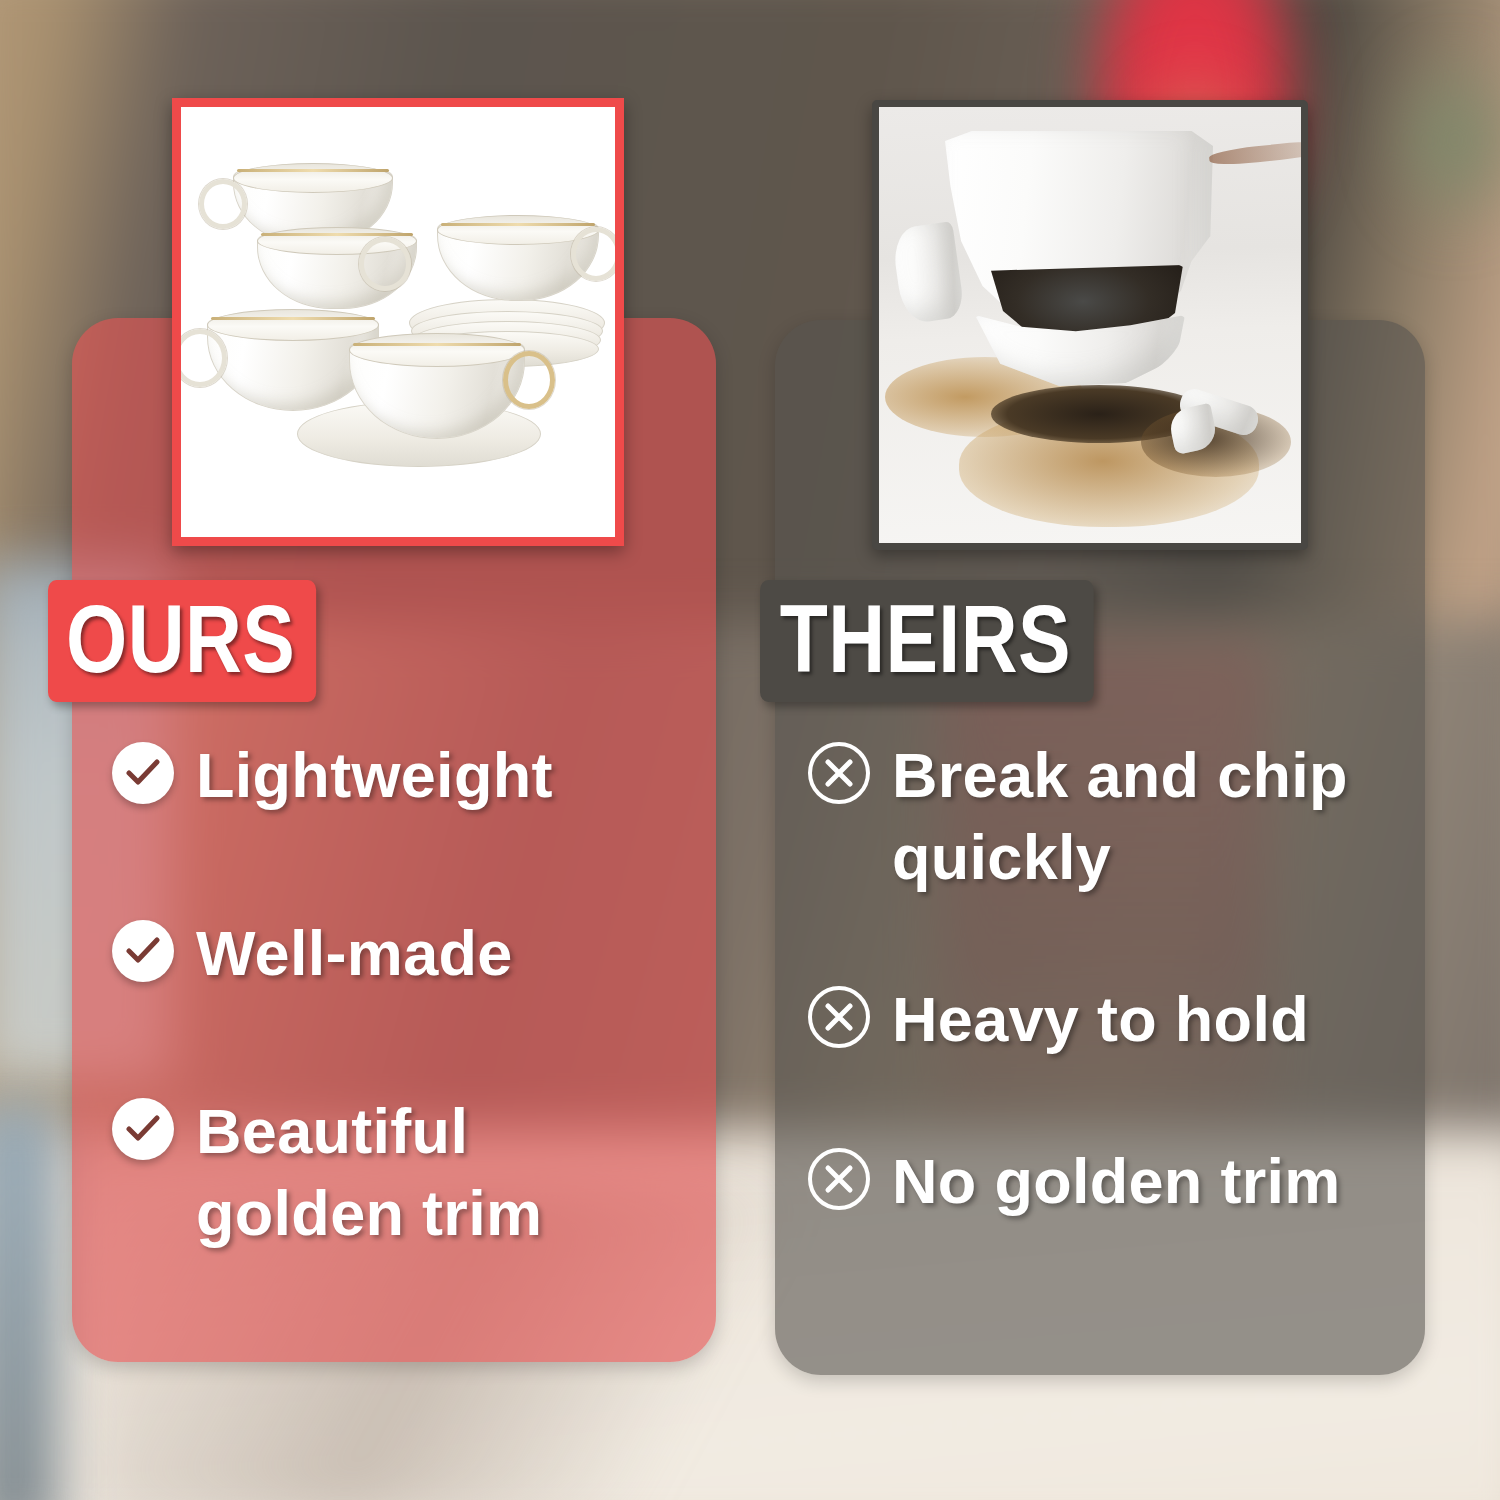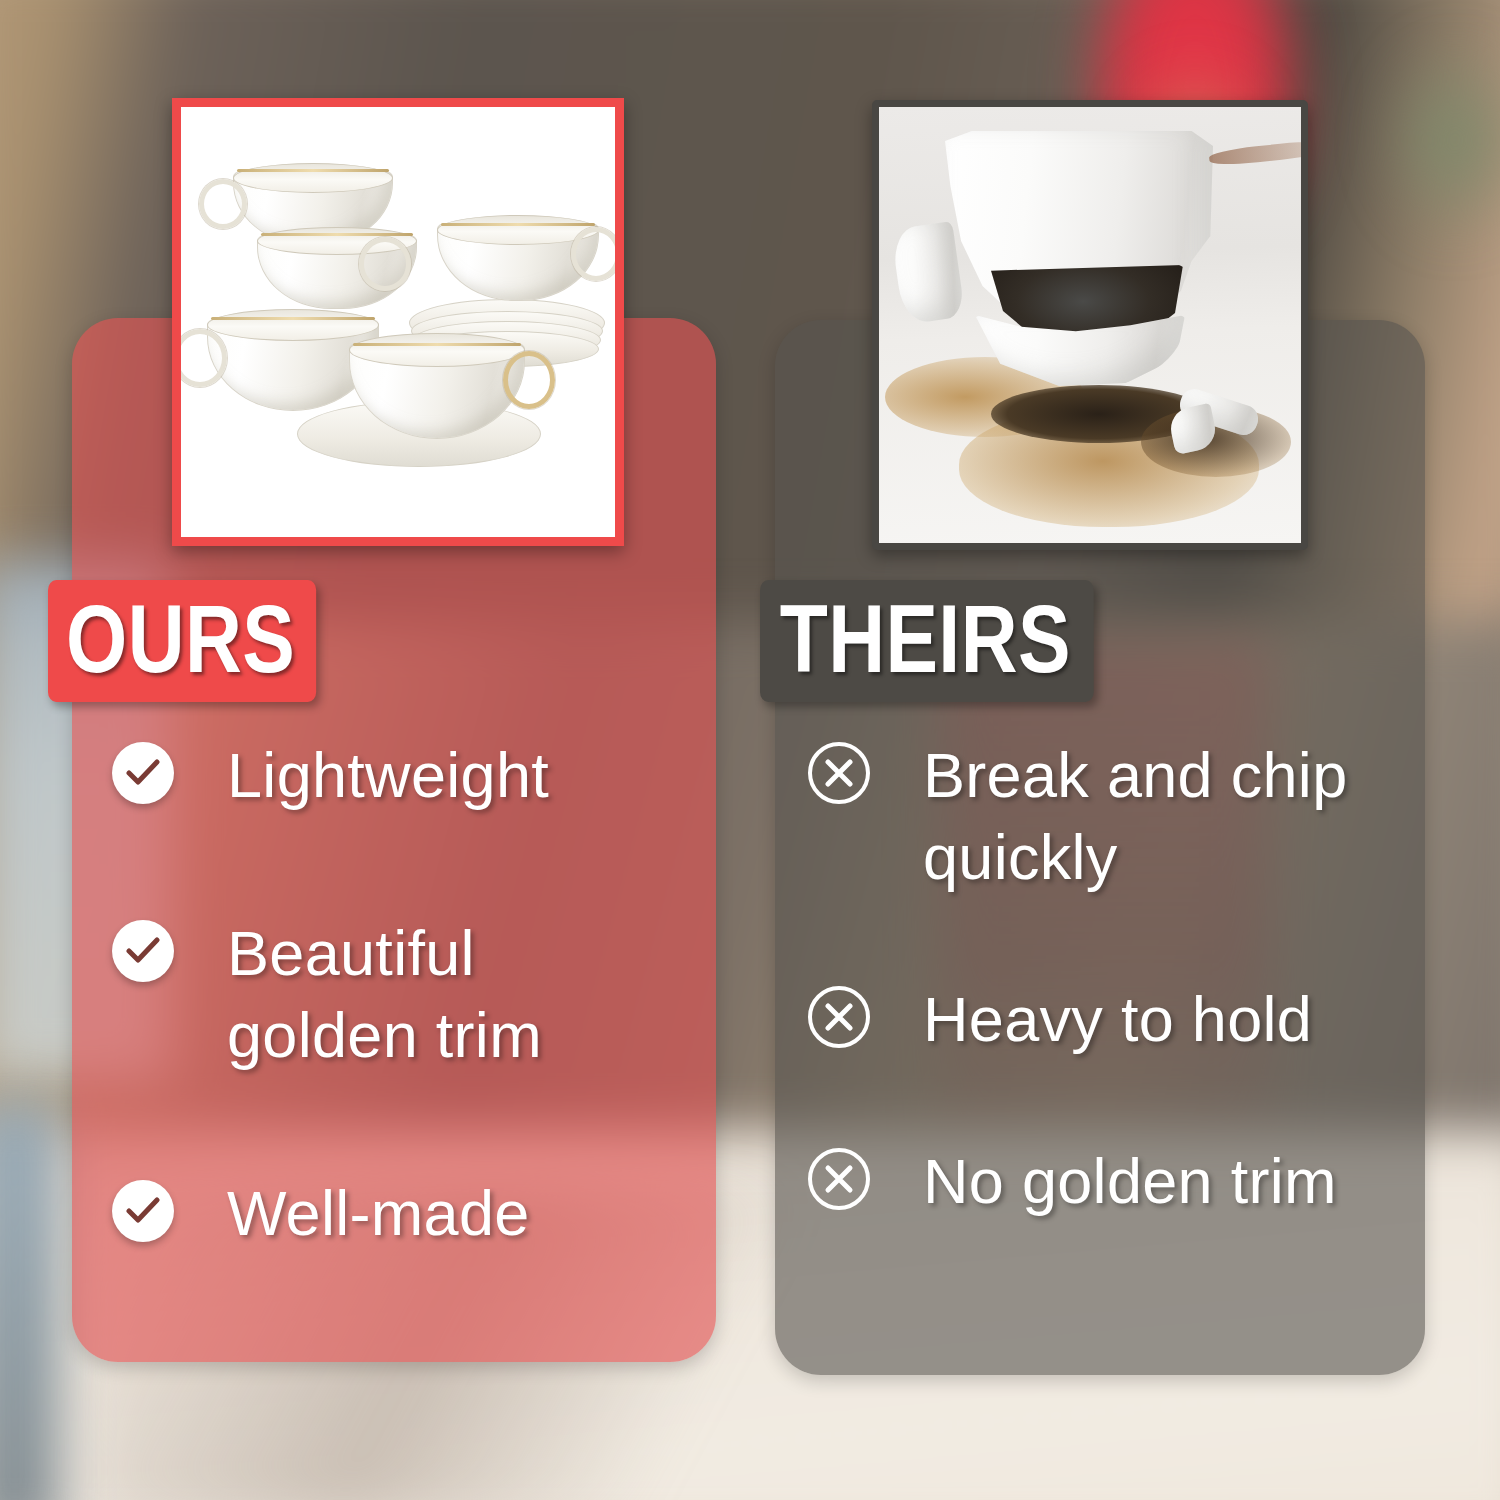--- a/index.html
+++ b/index.html
@@ -126,25 +126,24 @@
   .ico { flex:0 0 auto; width:62px; height:62px; margin-top:7px; margin-right:22px; position:relative; }
   .ico-check {
     border-radius:50%; background:#fff;
     box-shadow:0 4px 7px rgba(0,0,0,.25);
   }
   .ico-check svg { position:absolute; left:14px; top:16px; }
   .ico-x { border-radius:50%; border:4px solid #fff; }
   .ico-x svg { position:absolute; left:11px; top:11px; }
 
   .txt {
-    color:#fff; font-size:63px; line-height:1.30; font-weight:normal;
+    color:#fff; font-size:63px; line-height:1.30; font-weight:bold;
     font-family:"Liberation Sans Narrow","Liberation Sans", sans-serif;
     text-shadow:3px 3px 5px rgba(0,0,0,.35);
     letter-spacing:.3px;
-    margin-left:31px;
   }
 </style>
 </head>
 <body>
 
 <div id="bg">
   <div class="bgl bg-wall"></div>
   <div class="bgl bg-mid2"></div>
   <div class="bgl bg-bluepane"></div>
   <div class="bgl bg-redchair"></div>
@@ -207,30 +206,30 @@
     </span>
     <span class="txt">Lightweight</span>
   </div>
 
   <div class="item item-ours">
     <span class="ico ico-check">
       <svg width="34" height="30" viewBox="0 0 34 30">
         <path d="M3 15 L12 24 L31 4" fill="none" stroke="#7a3b34" stroke-width="5" stroke-linecap="round" stroke-linejoin="round"></path>
       </svg>
     </span>
-    <span class="txt">Beautiful golden trim</span>
+    <span class="txt">Well-made</span>
   </div>
 
   <div class="item item-ours">
     <span class="ico ico-check">
       <svg width="34" height="30" viewBox="0 0 34 30">
         <path d="M3 15 L12 24 L31 4" fill="none" stroke="#7a3b34" stroke-width="5" stroke-linecap="round" stroke-linejoin="round"></path>
       </svg>
     </span>
-    <span class="txt">Well-made</span>
+    <span class="txt">Beautiful golden trim</span>
   </div>
 
 </div>
 
 <div class="card card-theirs"></div>
 
 <div class="photo photo-theirs">
   <div class="photo-inner">
     <div class="bkwall"></div>
 

